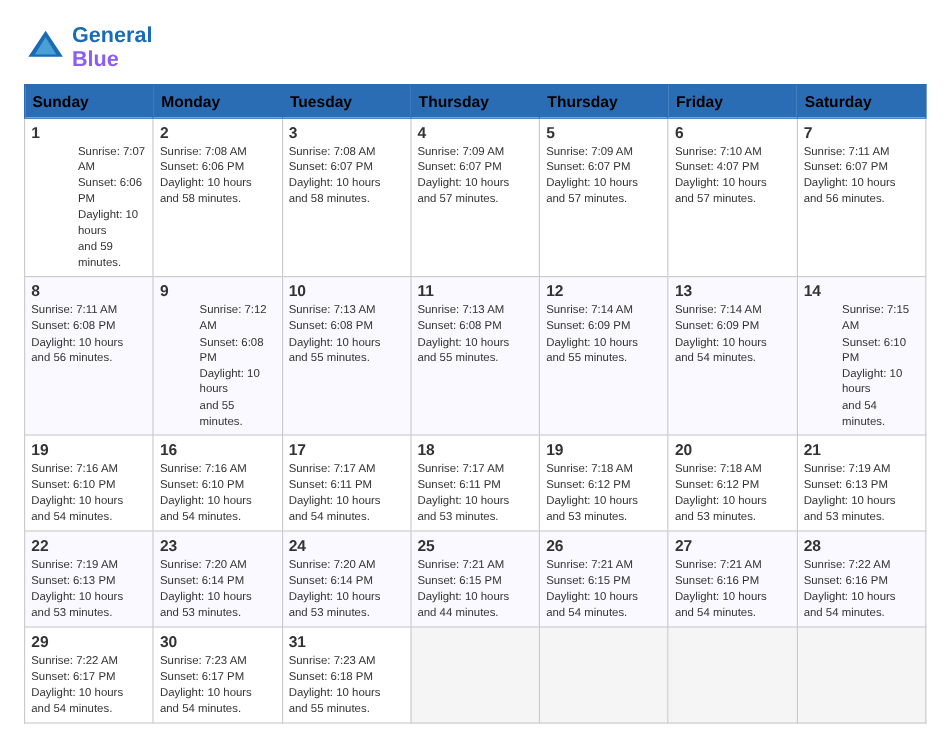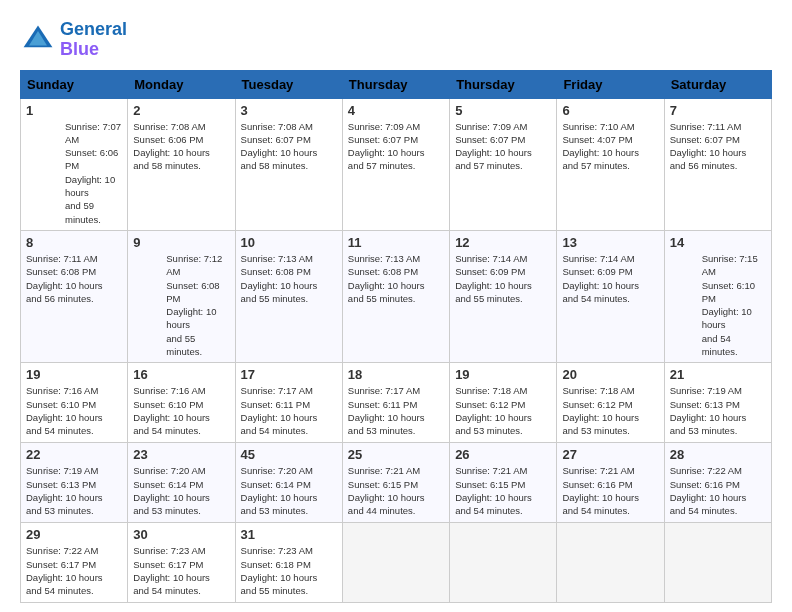--- a/index.html
+++ b/index.html
@@ -280,21 +280,21 @@
 and 53 minutes.</div>
         </td>
         <td>
           <span class="day-number">23</span>
           <div class="day-info" style="white-space: pre-line;">Sunrise: 7:20 AM
 Sunset: 6:14 PM
 Daylight: 10 hours
 and 53 minutes.</div>
         </td>
         <td>
-          <span class="day-number">45</span>
+          <span class="day-number">24</span>
           <div class="day-info" style="white-space: pre-line;">Sunrise: 7:20 AM
 Sunset: 6:14 PM
 Daylight: 10 hours
 and 53 minutes.</div>
         </td>
         <td>
           <span class="day-number">25</span>
           <div class="day-info" style="white-space: pre-line;">Sunrise: 7:21 AM
 Sunset: 6:15 PM
 Daylight: 10 hours

